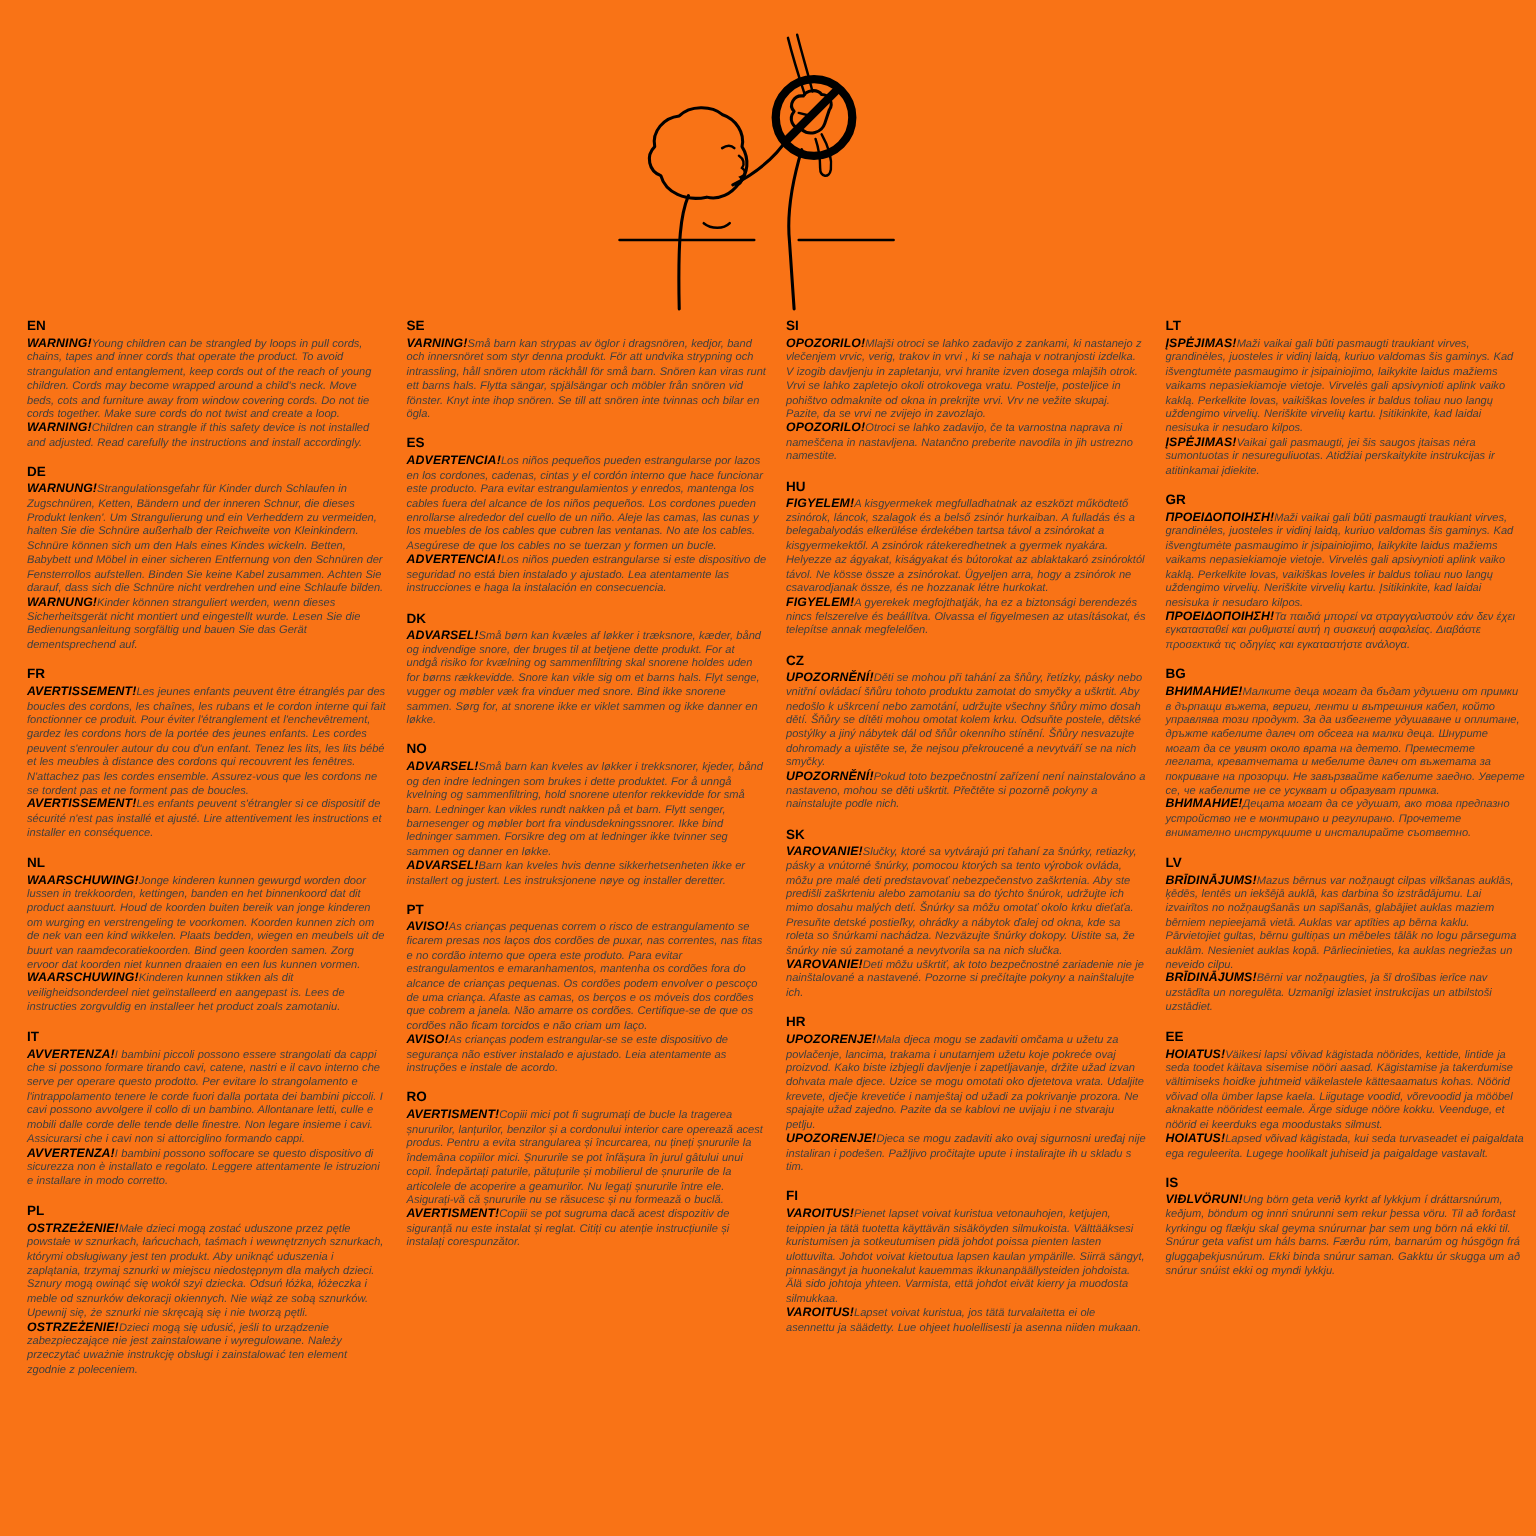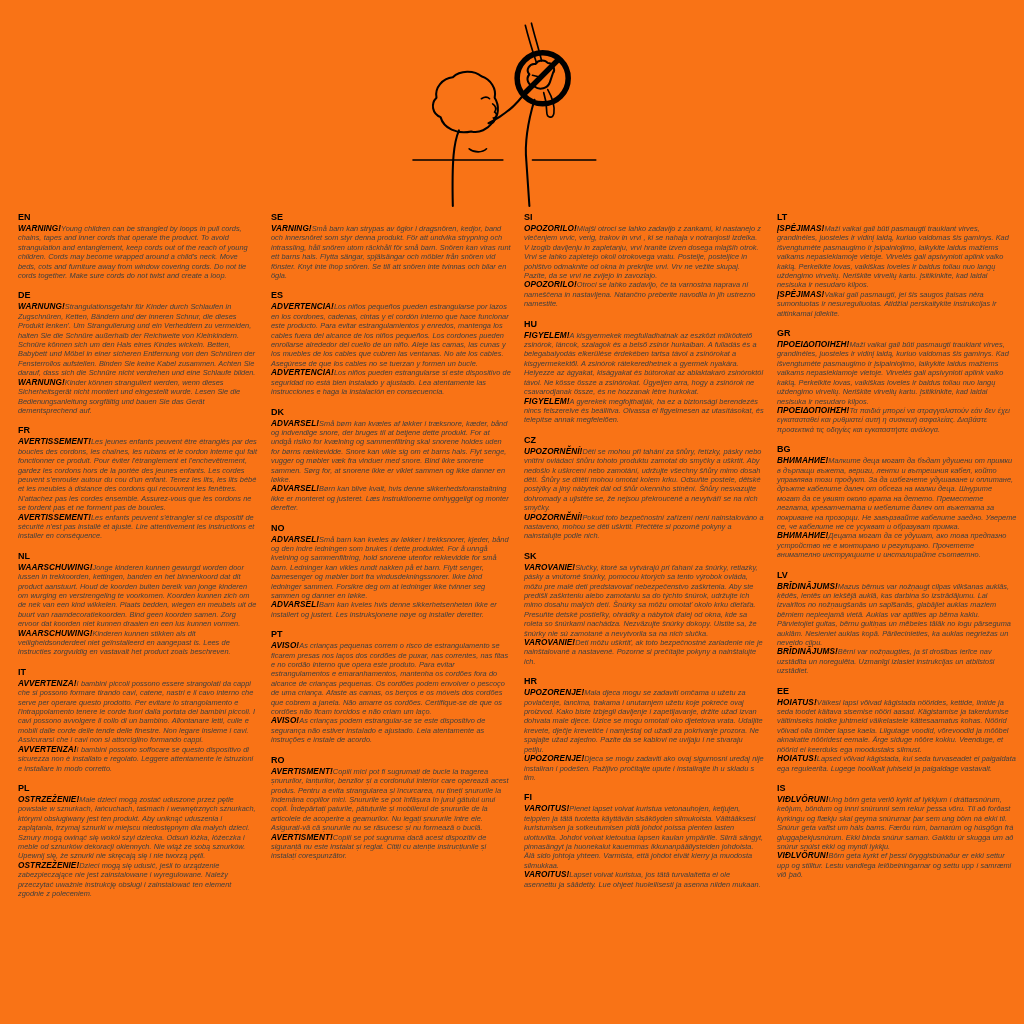--- a/index.html
+++ b/index.html
@@ -63,35 +63,36 @@
 
     <circle class="ban" cx="132" cy="63" r="25"></circle>
     <line class="ban" x1="149" y1="43" x2="112" y2="80"></line>
   </svg>
 
   <div class="columns">
       <div class="col">
         <section class="section">
           <div class="code">EN</div>
           <p><b>WARNING!</b><span>Young children can be strangled by loops in pull cords, chains, tapes and inner cords that operate the product. To avoid strangulation and entanglement, keep cords out of the reach of young children. Cords may become wrapped around a child's neck. Move beds, cots and furniture away from window covering cords. Do not tie cords together. Make sure cords do not twist and create a loop.</span></p>
+          <p><b>WARNING!</b><span>Children can strangle if this safety device is not installed and adjusted. Read carefully the instructions and install accordingly.</span></p>
         </section>
         <section class="section">
           <div class="code">DE</div>
           <p><b>WARNUNG!</b><span>Strangulationsgefahr für Kinder durch Schlaufen in Zugschnüren, Ketten, Bändern und der inneren Schnur, die dieses Produkt lenken'. Um Strangulierung und ein Verheddern zu vermeiden, halten Sie die Schnüre außerhalb der Reichweite von Kleinkindern. Schnüre können sich um den Hals eines Kindes wickeln. Betten, Babybett und Möbel in einer sicheren Entfernung von den Schnüren der Fensterrollos aufstellen. Binden Sie keine Kabel zusammen. Achten Sie darauf, dass sich die Schnüre nicht verdrehen und eine Schlaufe bilden.</span></p>
           <p><b>WARNUNG!</b><span>Kinder können stranguliert werden, wenn dieses Sicherheitsgerät nicht montiert und eingestellt wurde. Lesen Sie die Bedienungsanleitung sorgfältig und bauen Sie das Gerät dementsprechend auf.</span></p>
         </section>
         <section class="section">
           <div class="code">FR</div>
           <p><b>AVERTISSEMENT!</b><span>Les jeunes enfants peuvent être étranglés par des boucles des cordons, les chaînes, les rubans et le cordon interne qui fait fonctionner ce produit. Pour éviter l'étranglement et l'enchevêtrement, gardez les cordons hors de la portée des jeunes enfants. Les cordes peuvent s'enrouler autour du cou d'un enfant. Tenez les lits, les lits bébé et les meubles à distance des cordons qui recouvrent les fenêtres. N'attachez pas les cordes ensemble. Assurez-vous que les cordons ne se tordent pas et ne forment pas de boucles.</span></p>
           <p><b>AVERTISSEMENT!</b><span>Les enfants peuvent s'étrangler si ce dispositif de sécurité n'est pas installé et ajusté. Lire attentivement les instructions et installer en conséquence.</span></p>
         </section>
         <section class="section">
           <div class="code">NL</div>
           <p><b>WAARSCHUWING!</b><span>Jonge kinderen kunnen gewurgd worden door lussen in trekkoorden, kettingen, banden en het binnenkoord dat dit product aanstuurt. Houd de koorden buiten bereik van jonge kinderen om wurging en verstrengeling te voorkomen. Koorden kunnen zich om de nek van een kind wikkelen. Plaats bedden, wiegen en meubels uit de buurt van raamdecoratiekoorden. Bind geen koorden samen. Zorg ervoor dat koorden niet kunnen draaien en een lus kunnen vormen.</span></p>
-          <p><b>WAARSCHUWING!</b><span>Kinderen kunnen stikken als dit veiligheidsonderdeel niet geïnstalleerd en aangepast is. Lees de instructies zorgvuldig en vastavalt het product zoals beschreven.</span></p>
+          <p><b>WAARSCHUWING!</b><span>Kinderen kunnen stikken als dit veiligheidsonderdeel niet geïnstalleerd en aangepast is. Lees de instructies zorgvuldig en installeer het product zoals zamotaniu.</span></p>
         </section>
         <section class="section">
           <div class="code">IT</div>
           <p><b>AVVERTENZA!</b><span>I bambini piccoli possono essere strangolati da cappi che si possono formare tirando cavi, catene, nastri e il cavo interno che serve per operare questo prodotto. Per evitare lo strangolamento e l'intrappolamento tenere le corde fuori dalla portata dei bambini piccoli. I cavi possono avvolgere il collo di un bambino. Allontanare letti, culle e mobili dalle corde delle tende delle finestre. Non legare insieme i cavi. Assicurarsi che i cavi non si attorciglino formando cappi.</span></p>
           <p><b>AVVERTENZA!</b><span>I bambini possono soffocare se questo dispositivo di sicurezza non è installato e regolato. Leggere attentamente le istruzioni e installare in modo corretto.</span></p>
         </section>
         <section class="section">
           <div class="code">PL</div>
           <p><b>OSTRZEŻENIE!</b><span>Małe dzieci mogą zostać uduszone przez pętle powstałe w sznurkach, łańcuchach, taśmach i wewnętrznych sznurkach, którymi obsługiwany jest ten produkt. Aby uniknąć uduszenia i zaplątania, trzymaj sznurki w miejscu niedostępnym dla małych dzieci. Sznury mogą owinąć się wokół szyi dziecka. Odsuń łóżka, łóżeczka i meble od sznurków dekoracji okiennych. Nie wiąż ze sobą sznurków. Upewnij się, że sznurki nie skręcają się i nie tworzą pętli.</span></p>
           <p><b>OSTRZEŻENIE!</b><span>Dzieci mogą się udusić, jeśli to urządzenie zabezpieczające nie jest zainstalowane i wyregulowane. Należy przeczytać uważnie instrukcję obsługi i zainstalować ten element zgodnie z poleceniem.</span></p>
@@ -103,21 +104,20 @@
           <p><b>VARNING!</b><span>Små barn kan strypas av öglor i dragsnören, kedjor, band och innersnöret som styr denna produkt. För att undvika strypning och intrassling, håll snören utom räckhåll för små barn. Snören kan viras runt ett barns hals. Flytta sängar, spjälsängar och möbler från snören vid fönster. Knyt inte ihop snören. Se till att snören inte tvinnas och bilar en ögla.</span></p>
         </section>
         <section class="section">
           <div class="code">ES</div>
           <p><b>ADVERTENCIA!</b><span>Los niños pequeños pueden estrangularse por lazos en los cordones, cadenas, cintas y el cordón interno que hace funcionar este producto. Para evitar estrangulamientos y enredos, mantenga los cables fuera del alcance de los niños pequeños. Los cordones pueden enrollarse alrededor del cuello de un niño. Aleje las camas, las cunas y los muebles de los cables que cubren las ventanas. No ate los cables. Asegúrese de que los cables no se tuerzan y formen un bucle.</span></p>
           <p><b>ADVERTENCIA!</b><span>Los niños pueden estrangularse si este dispositivo de seguridad no está bien instalado y ajustado. Lea atentamente las instrucciones e haga la instalación en consecuencia.</span></p>
         </section>
         <section class="section">
           <div class="code">DK</div>
           <p><b>ADVARSEL!</b><span>Små børn kan kvæles af løkker i træksnore, kæder, bånd og indvendige snore, der bruges til at betjene dette produkt. For at undgå risiko for kvælning og sammenfiltring skal snorene holdes uden for børns rækkevidde. Snore kan vikle sig om et barns hals. Flyt senge, vugger og møbler væk fra vinduer med snore. Bind ikke snorene sammen. Sørg for, at snorene ikke er viklet sammen og ikke danner en løkke.</span></p>
-          <p><b>ADVARSEL!</b><span>Børn kan blive kvalt, hvis denne sikkerhedsforanstaltning ikke er monteret og justeret. Læs instruktionerne omhyggeligt og monter derefter.</span></p>
         </section>
         <section class="section">
           <div class="code">NO</div>
           <p><b>ADVARSEL!</b><span>Små barn kan kveles av løkker i trekksnorer, kjeder, bånd og den indre ledningen som brukes i dette produktet. For å unngå kvelning og sammenfiltring, hold snorene utenfor rekkevidde for små barn. Ledninger kan vikles rundt nakken på et barn. Flytt senger, barnesenger og møbler bort fra vindusdekningssnorer. Ikke bind ledninger sammen. Forsikre deg om at ledninger ikke tvinner seg sammen og danner en løkke.</span></p>
           <p><b>ADVARSEL!</b><span>Barn kan kveles hvis denne sikkerhetsenheten ikke er installert og justert. Les instruksjonene nøye og installer deretter.</span></p>
         </section>
         <section class="section">
           <div class="code">PT</div>
           <p><b>AVISO!</b><span>As crianças pequenas correm o risco de estrangulamento se ficarem presas nos laços dos cordões de puxar, nas correntes, nas fitas e no cordão interno que opera este produto. Para evitar estrangulamentos e emaranhamentos, mantenha os cordões fora do alcance de crianças pequenas. Os cordões podem envolver o pescoço de uma criança. Afaste as camas, os berços e os móveis dos cordões que cobrem a janela. Não amarre os cordões. Certifique-se de que os cordões não ficam torcidos e não criam um laço.</span></p>
           <p><b>AVISO!</b><span>As crianças podem estrangular-se se este dispositivo de segurança não estiver instalado e ajustado. Leia atentamente as instruções e instale de acordo.</span></p>
@@ -182,18 +182,17 @@
           <p><b>BRĪDINĀJUMS!</b><span>Bērni var nožņaugties, ja šī drošības ierīce nav uzstādīta un noregulēta. Uzmanīgi izlasiet instrukcijas un atbilstoši uzstādiet.</span></p>
         </section>
         <section class="section">
           <div class="code">EE</div>
           <p><b>HOIATUS!</b><span>Väikesi lapsi võivad kägistada nöörides, kettide, lintide ja seda toodet käitava sisemise nööri aasad. Kägistamise ja takerdumise vältimiseks hoidke juhtmeid väikelastele kättesaamatus kohas. Nöörid võivad olla ümber lapse kaela. Liigutage voodid, võrevoodid ja mööbel aknakatte nööridest eemale. Ärge siduge nööre kokku. Veenduge, et nöörid ei keerduks ega moodustaks silmust.</span></p>
           <p><b>HOIATUS!</b><span>Lapsed võivad kägistada, kui seda turvaseadet ei paigaldata ega reguleerita. Lugege hoolikalt juhiseid ja paigaldage vastavalt.</span></p>
         </section>
         <section class="section">
           <div class="code">IS</div>
           <p><b>VIÐLVÖRUN!</b><span>Ung börn geta verið kyrkt af lykkjum í dráttarsnúrum, keðjum, böndum og innri snúrunni sem rekur þessa vöru. Til að forðast kyrkingu og flækju skal geyma snúrurnar þar sem ung börn ná ekki til. Snúrur geta vafist um háls barns. Færðu rúm, barnarúm og húsgögn frá gluggaþekjusnúrum. Ekki binda snúrur saman. Gakktu úr skugga um að snúrur snúist ekki og myndi lykkju.</span></p>
-          <p><b>VIÐLVÖRUN!</b><span>Börn geta kyrkt ef þessi öryggisbúnaður er ekki settur upp og stilltur. Lestu vandlega leiðbeiningarnar og settu upp í samræmi við það.</span></p>
         </section>
       </div>
     </div>
 
 </div>
 
 </body></html>

